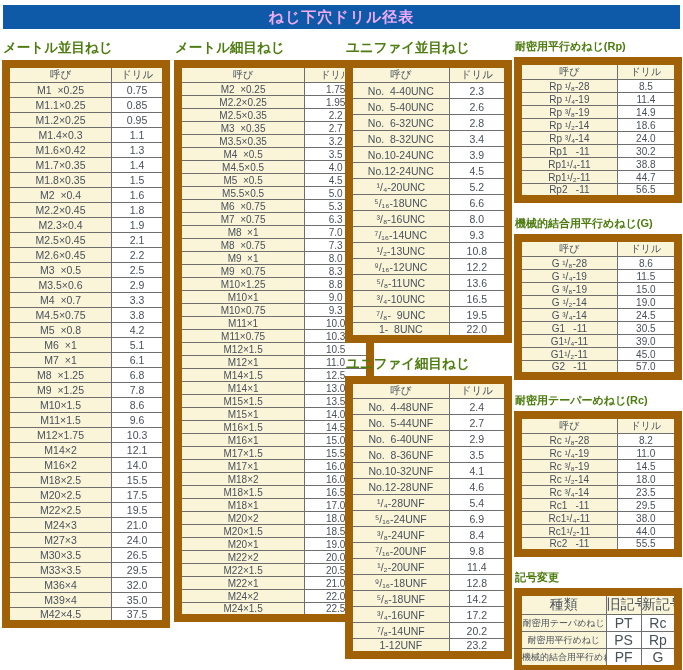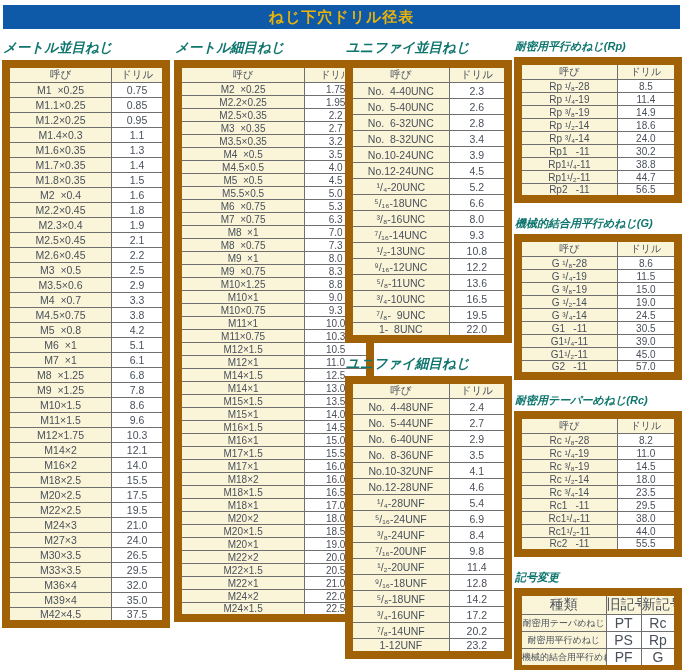--- a/index.html
+++ b/index.html
@@ -5,35 +5,35 @@
   * { margin:0; padding:0; box-sizing:border-box; }
   html,body { width:683px; height:670px; }
   body {
     background:#ffffff;
     font-family:"Liberation Sans","DejaVu Sans",sans-serif;
     position:relative;
     overflow:hidden;
   }
   .titlebar {
     position:absolute; left:3px; top:5px; width:677px; height:24px;
-    background:#0f5aa8; color:#eab308;
+    background:#0f5aa8; color:#f0abfc;
     font-weight:bold; font-size:15px; line-height:24px; text-align:center;
     letter-spacing:1px;
   }
   .col { position:absolute; top:38px; }
   .col-1 { left:2px;   width:168px; }
   .col-2 { left:174px; width:200px; }
   .col-3 { left:345px; width:167px; }
   .col-4 { left:514px; width:168px; }
   .sec + .sec { display:block; }
   .col-3 .sec + .sec { margin-top:11px; }
   .col-4 .sec + .sec { margin-top:12px; }
   .sec-title {
-    font-size:13.5px; font-weight:bold; color:#0f766e;
-    padding:1px 0 3px 1px; white-space:nowrap;font-style:italic;
+    font-size:13.5px; font-weight:bold; color:#4d7c0f;
+    padding:1px 0 3px 1px; white-space:nowrap;
   }
   .col-4 .sec-title { font-size:11px; }
   table {
     border-collapse:collapse; width:100%; table-layout:fixed;
     border:8px solid #a16207; background:#fff;
   }
   th, td {
     border:1px solid #6f6f6f; text-align:center;
     color:#49505a; overflow:hidden; white-space:pre;
     font-size:10.5px; padding:0;
@@ -83,21 +83,21 @@
           </tr>
           <tr>
             <td class="c-name">M1.2×0.25</td>
             <td class="c-val">0.95</td>
           </tr>
           <tr>
             <td class="c-name">M1.4×0.3</td>
             <td class="c-val">1.1</td>
           </tr>
           <tr>
-            <td class="c-name">M1.6×0.35</td>
+            <td class="c-name">M1.6×0.42</td>
             <td class="c-val">1.3</td>
           </tr>
           <tr>
             <td class="c-name">M1.7×0.35</td>
             <td class="c-val">1.4</td>
           </tr>
           <tr>
             <td class="c-name">M1.8×0.35</td>
             <td class="c-val">1.5</td>
           </tr>

